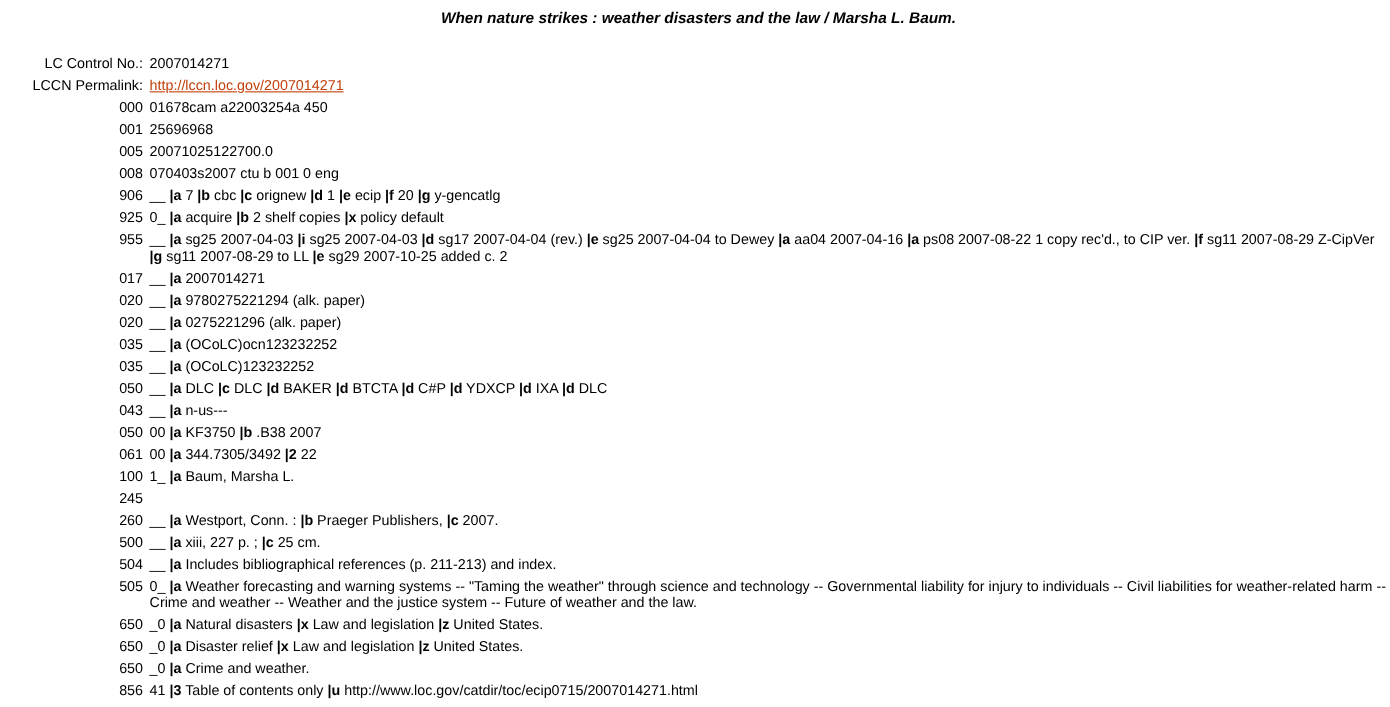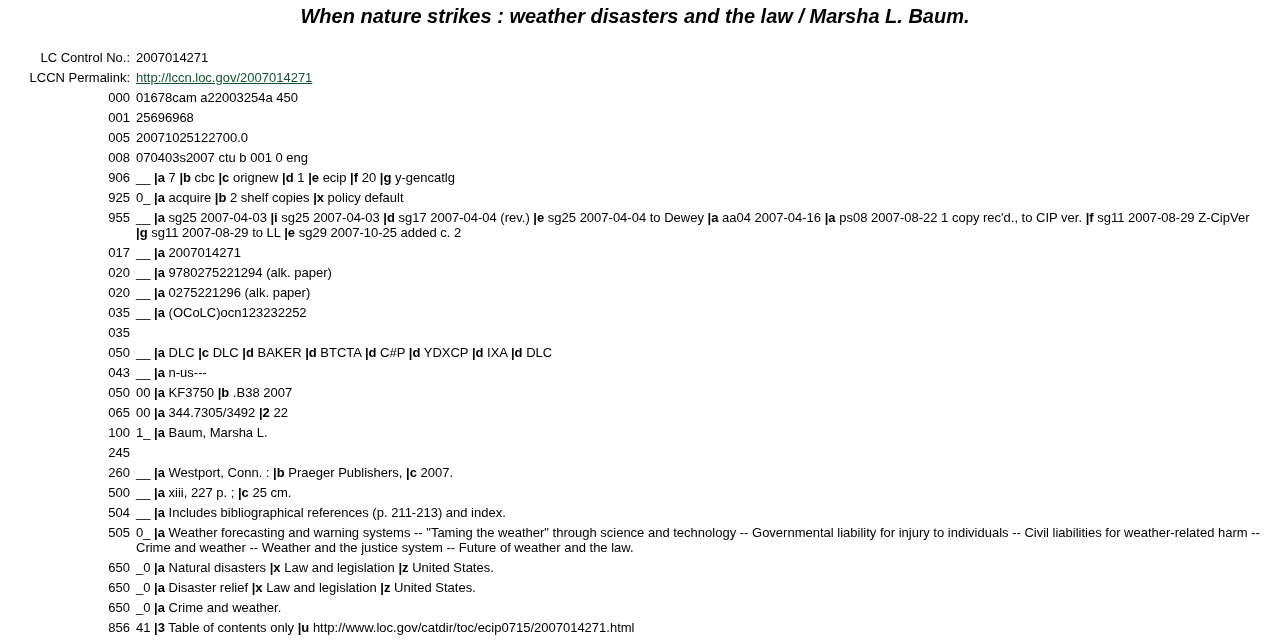--- a/index.html
+++ b/index.html
@@ -12,21 +12,21 @@
   }
   .page {
     width: 1264px;
     box-sizing: border-box;
     padding: 0 2px 0 8px;
   }
   .record-title {
     text-align: center;
     font-weight: bold;
     font-style: italic;
-    font-size: 20px;
+    font-size: 14px;
     line-height: 16px;
     margin: 8px 0 26px 0;
   }
   .row {
     display: flex;
     align-items: baseline;
     line-height: 15px;
     margin-bottom: 5px;
   }
   .label {
@@ -57,21 +57,21 @@
   <div class="record-title">When nature strikes : weather disasters and the law / Marsha L. Baum.</div>
 
   <div class="row">
     <span class="label">LC Control No.:</span>
     <span class="value">2007014271</span>
   </div>
 
   <div class="row">
     <span class="label">LCCN Permalink:</span>
     <span class="value">
-      <a href="#" class="permalink" style="color: #14532d;">http://lccn.loc.gov/2007014271</a>
+      <a href="#" class="permalink" style="color: #c2410c;">http://lccn.loc.gov/2007014271</a>
     </span>
   </div>
 
   <div id="marc-rows">
       <div class="row">
         <span class="label">000</span>
         <span class="value">01678cam a22003254a 450</span>
       </div>
       <div class="row">
         <span class="label">001</span>
@@ -108,35 +108,36 @@
       <div class="row">
         <span class="label">020</span>
         <span class="value">__ <b>|a</b> 0275221296 (alk. paper)</span>
       </div>
       <div class="row">
         <span class="label">035</span>
         <span class="value">__ <b>|a</b> (OCoLC)ocn123232252</span>
       </div>
       <div class="row">
         <span class="label">035</span>
+        <span class="value">__ <b>|a</b> (OCoLC)123232252</span>
       </div>
       <div class="row">
         <span class="label">050</span>
         <span class="value">__ <b>|a</b> DLC <b>|c</b> DLC <b>|d</b> BAKER <b>|d</b> BTCTA <b>|d</b> C#P <b>|d</b> YDXCP <b>|d</b> IXA <b>|d</b> DLC</span>
       </div>
       <div class="row">
         <span class="label">043</span>
         <span class="value">__ <b>|a</b> n-us---</span>
       </div>
       <div class="row">
         <span class="label">050</span>
         <span class="value">00 <b>|a</b> KF3750 <b>|b</b> .B38 2007</span>
       </div>
       <div class="row">
-        <span class="label">065</span>
+        <span class="label">061</span>
         <span class="value">00 <b>|a</b> 344.7305/3492 <b>|2</b> 22</span>
       </div>
       <div class="row">
         <span class="label">100</span>
         <span class="value">1_ <b>|a</b> Baum, Marsha L.</span>
       </div>
       <div class="row">
         <span class="label">245</span>
       </div>
       <div class="row">

